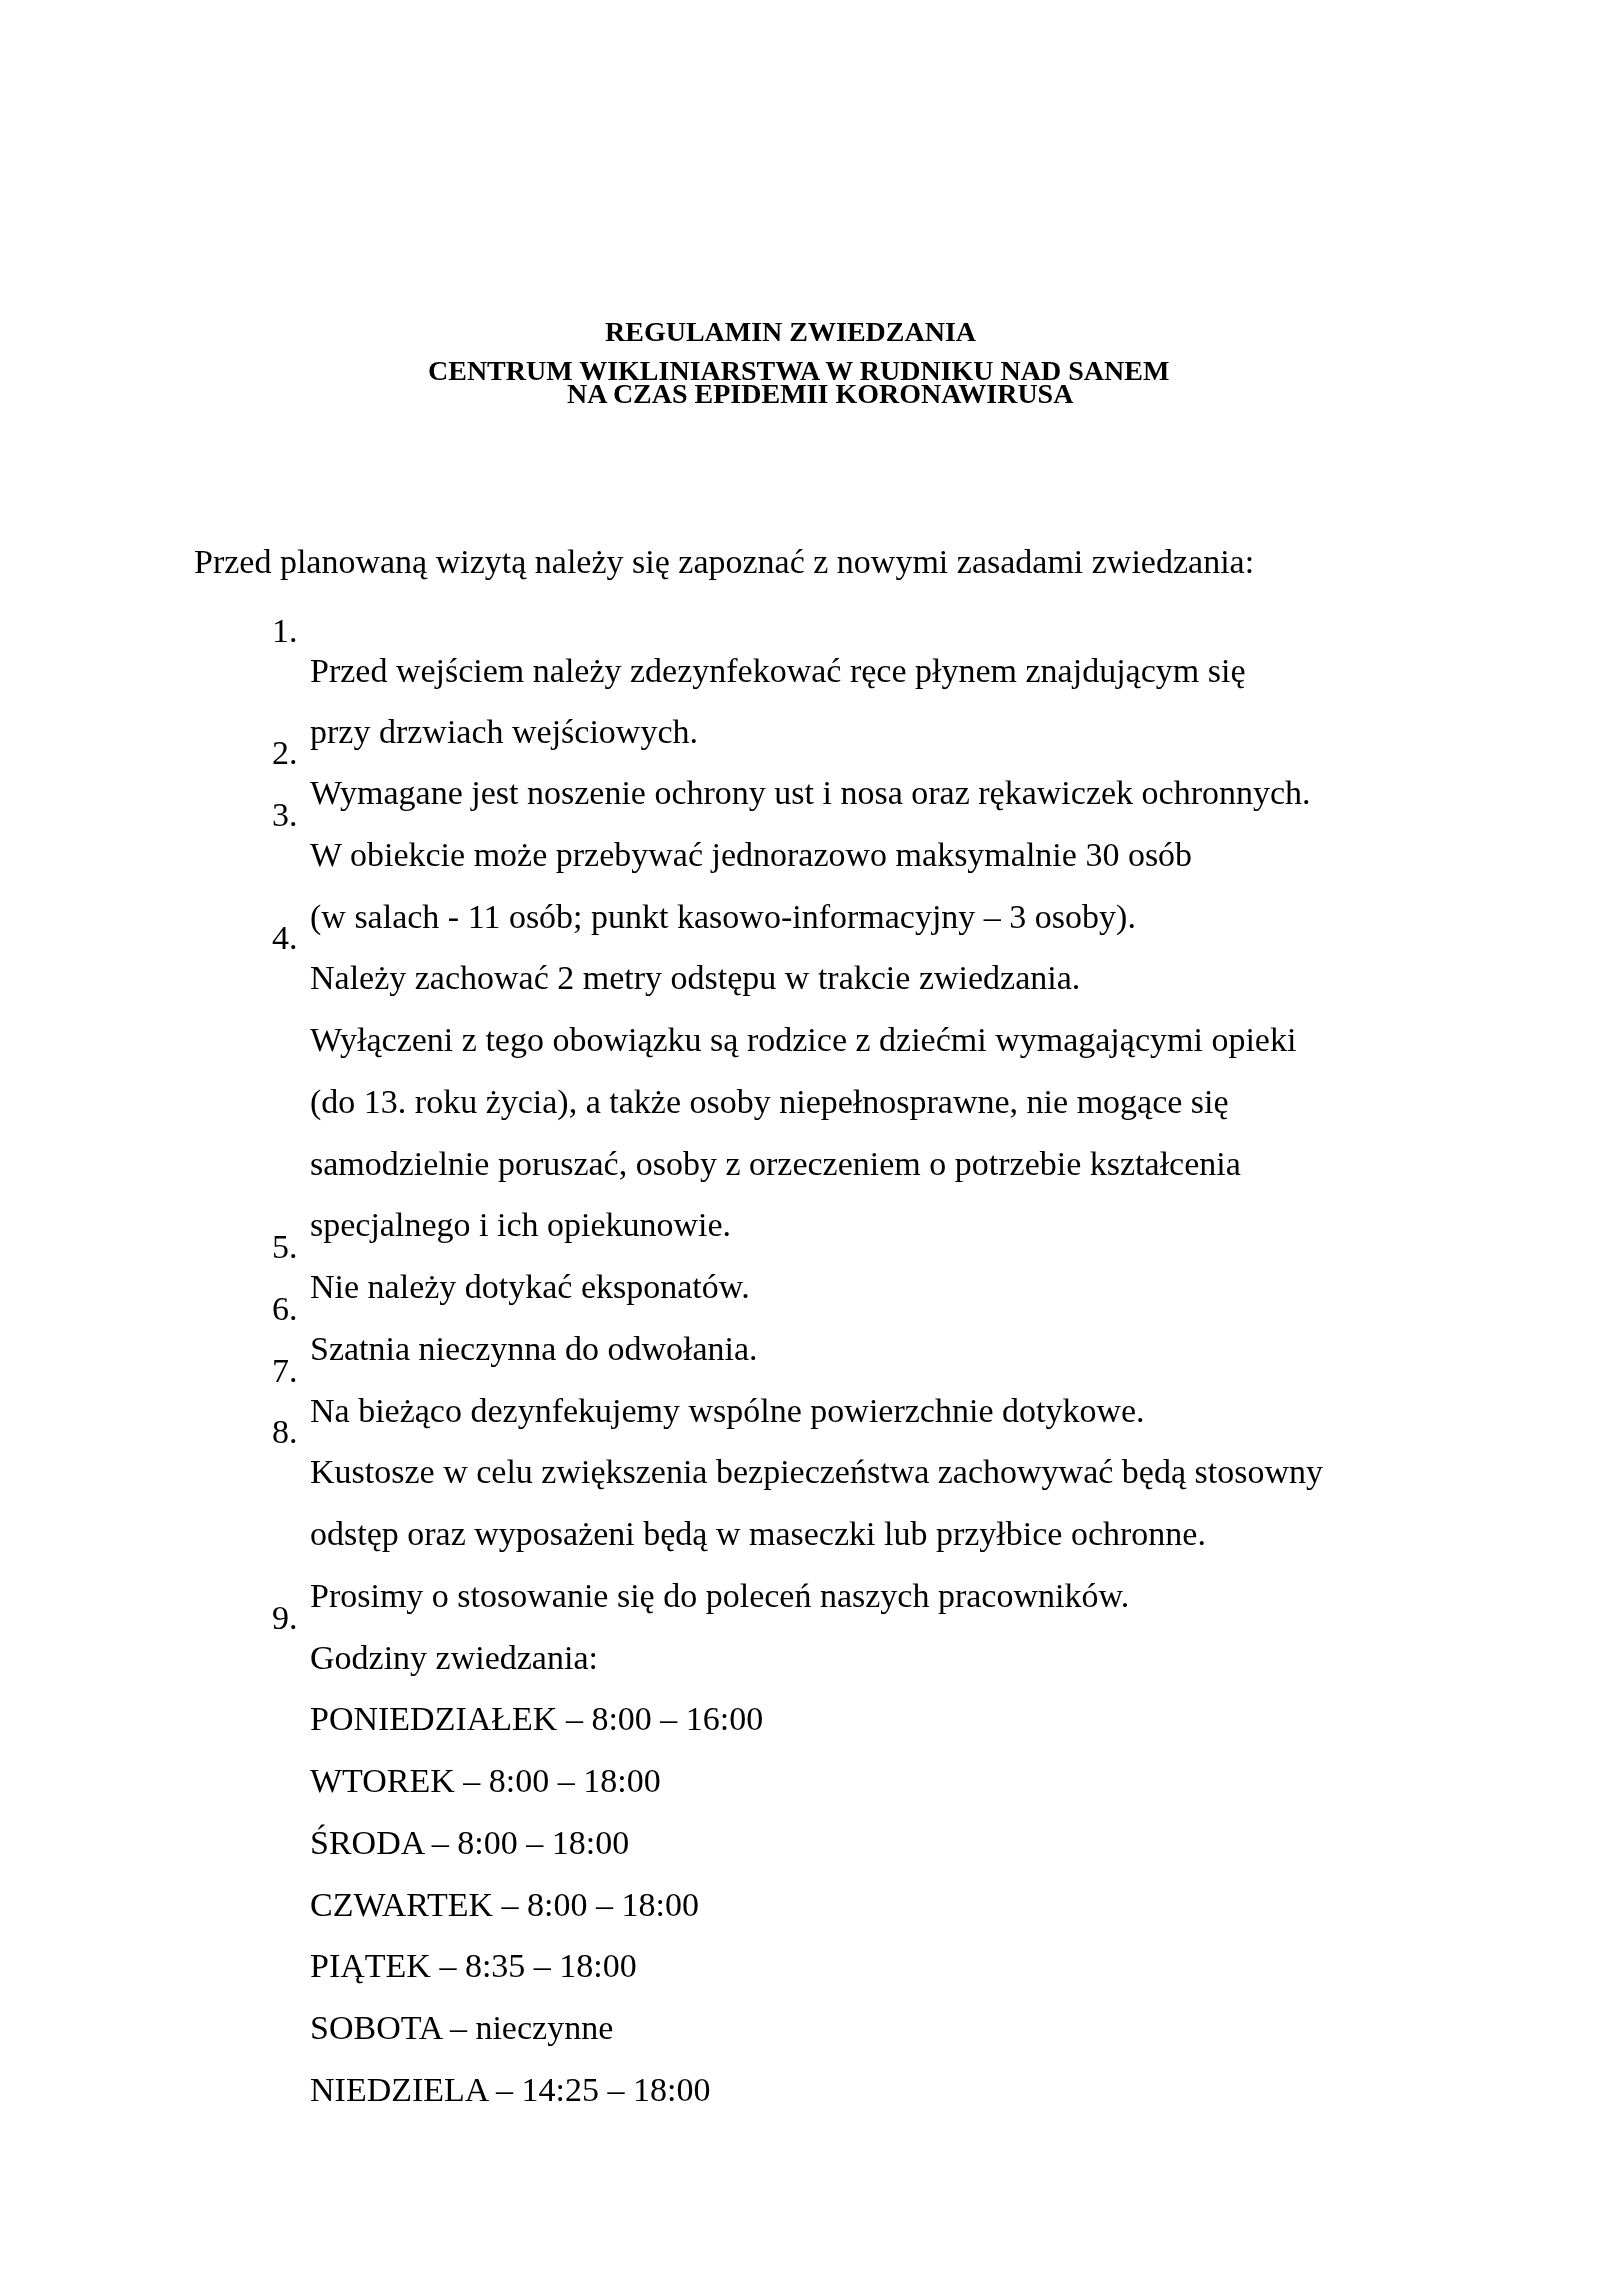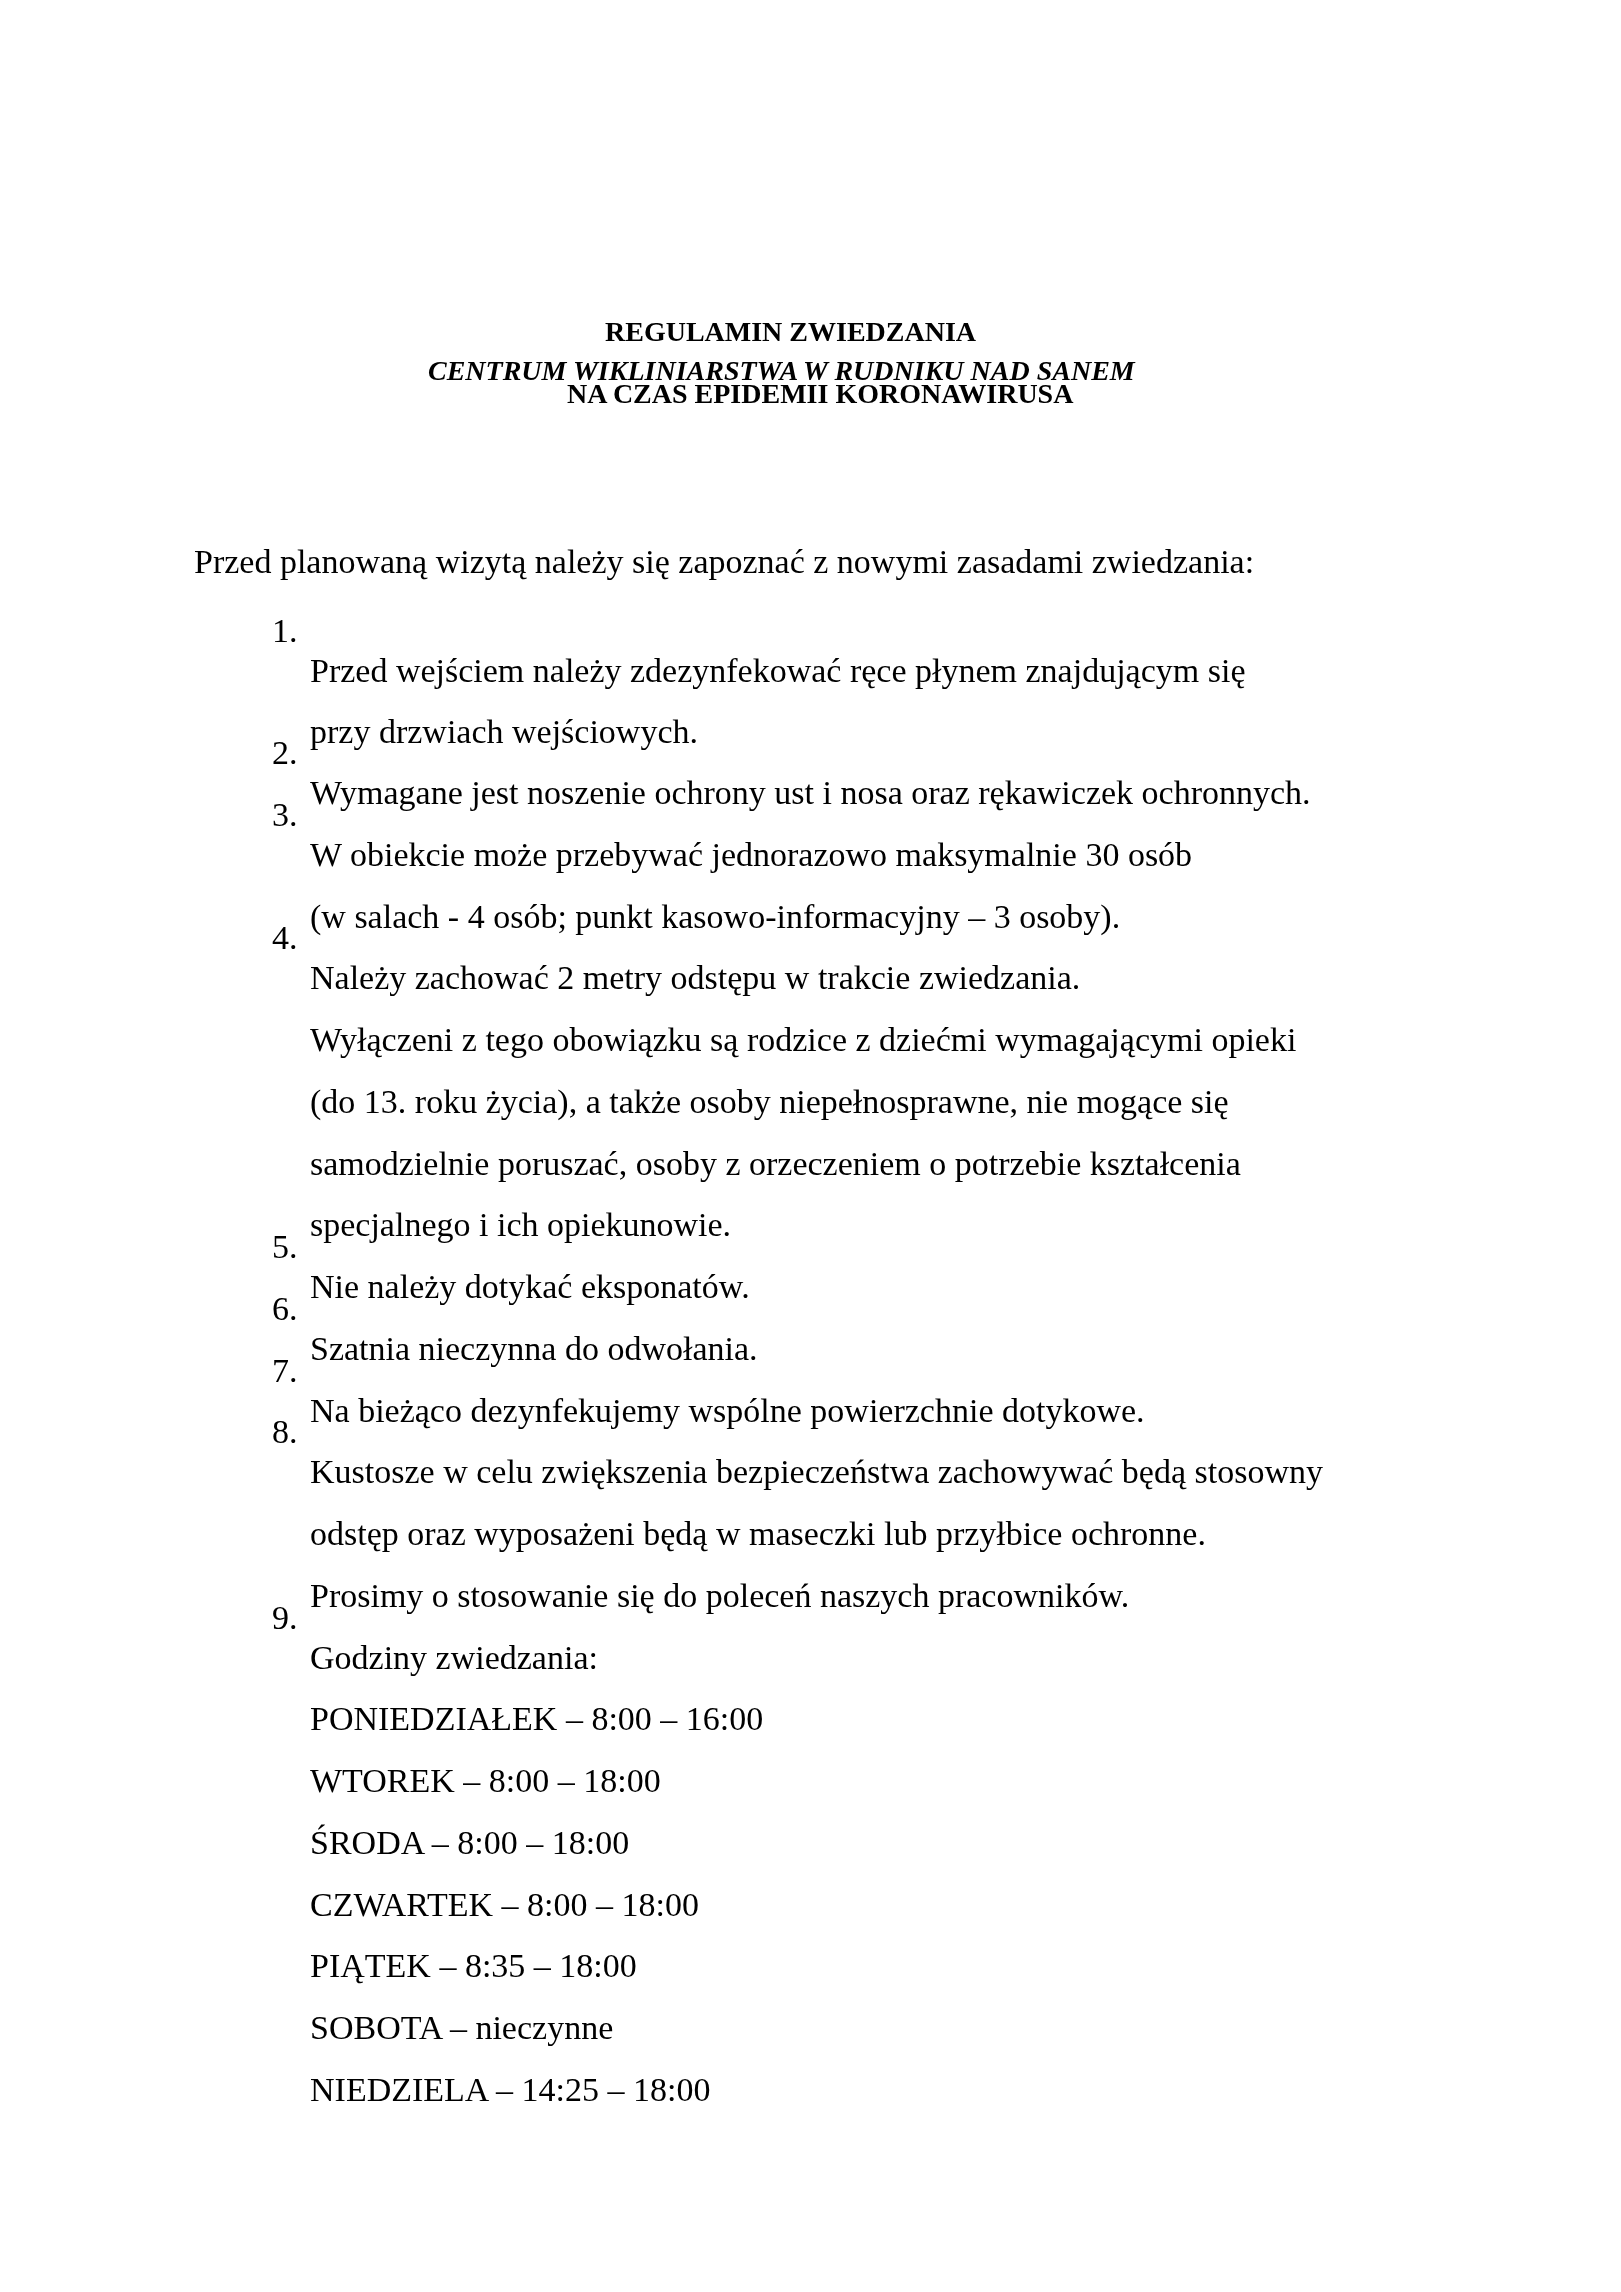--- a/index.html
+++ b/index.html
@@ -30,21 +30,21 @@
       width: 1621px;
     }
     .title-line {
       position: absolute;
       font-weight: bold;
       font-size: 28px;
       line-height: 39px;
       white-space: nowrap;
     }
     .title-line.l1 { left: 605px; top: 0px; }
-    .title-line.l2 { left: 428px; top: 39px; font-style: italic; }
+    .title-line.l2 { left: 428px; top: 39px; }
     .title-line.l3 { left: 567px; top: 62px; }
 
     .intro {
       position: absolute;
       left: 194px;
       top: 532px;
       font-size: 34px;
       line-height: 43px;
       white-space: nowrap;
       margin-top: 8px;
@@ -95,21 +95,21 @@
     </div>
 
     <div>
       <span class="num" style="top:731px">2.</span>
       <span class="line txt" style="top:731px">Wymagane jest noszenie ochrony ust i nosa oraz rękawiczek ochronnych.</span>
     </div>
 
     <div>
       <span class="num" style="top:793px">3.</span>
       <span class="line txt" style="top:793px">W obiekcie może przebywać jednorazowo maksymalnie 30 osób</span>
-      <span class="line txt" style="top:855px">(w salach - 4 osób; punkt kasowo-informacyjny – 3 osoby).</span>
+      <span class="line txt" style="top:855px">(w salach - 11 osób; punkt kasowo-informacyjny – 3 osoby).</span>
     </div>
 
     <div>
       <span class="num" style="top:916px">4.</span>
       <span class="line txt" style="top:916px">Należy zachować 2 metry odstępu w trakcie zwiedzania.</span>
       <span class="line txt" style="top:978px">Wyłączeni z tego obowiązku są rodzice z dziećmi wymagającymi opieki</span>
       <span class="line txt" style="top:1040px">(do 13. roku życia), a także osoby niepełnosprawne, nie mogące się</span>
       <span class="line txt" style="top:1102px">samodzielnie poruszać, osoby z orzeczeniem o potrzebie kształcenia</span>
       <span class="line txt" style="top:1163px">specjalnego i ich opiekunowie.</span>
     </div>

